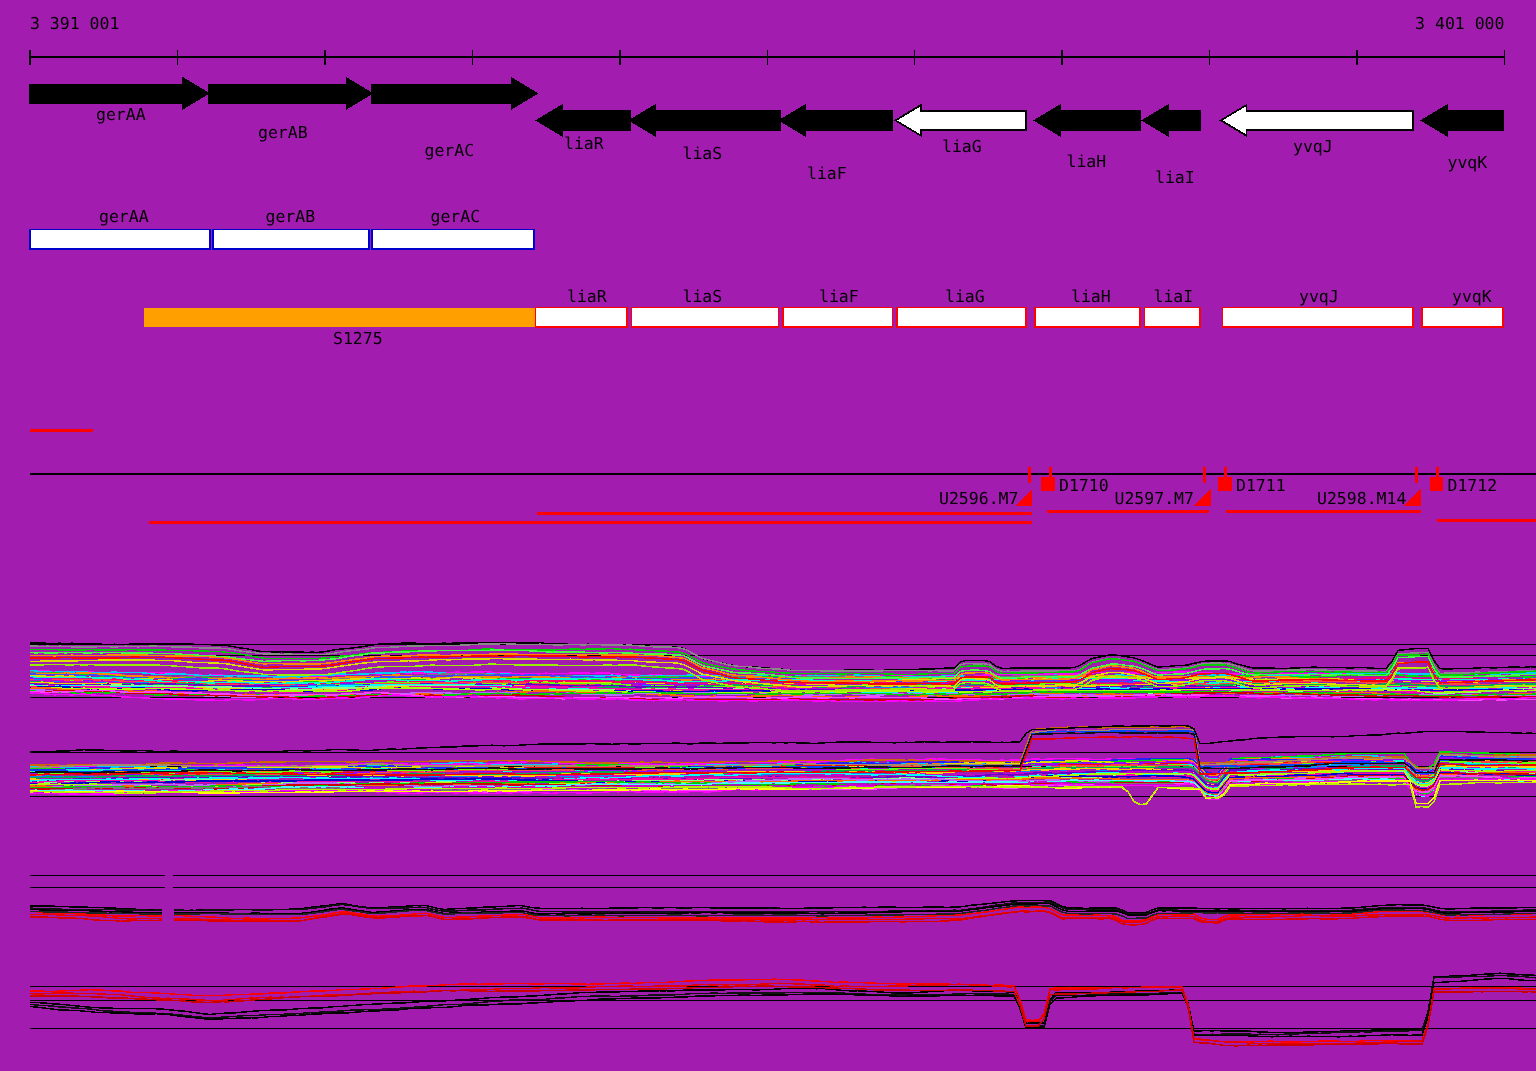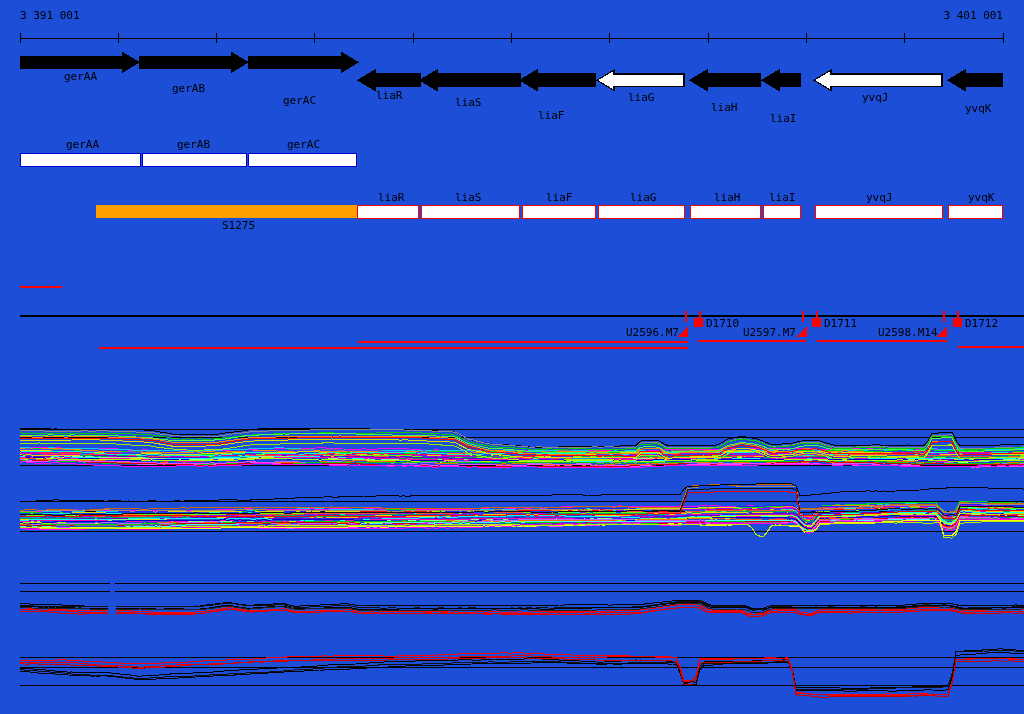--- a/index.html
+++ b/index.html
@@ -1,27 +1,27 @@
 <!DOCTYPE html>
 <html><head>
 <meta charset="utf-8">
 <style>
   html,body{margin:0;padding:0;background:#fff;}
-  .stage{position:relative;width:1024px;height:714px;background:#1d4ed8;overflow:hidden;
+  .stage{position:relative;width:1024px;height:714px;background:#a21caf;overflow:hidden;
          font-family:"DejaVu Sans Mono","Liberation Mono",monospace;}
   .coord{position:absolute;font-size:11px;color:#000;white-space:pre;}
   #gfx{position:absolute;left:0;top:0;}
   text{font-family:"DejaVu Sans Mono","Liberation Mono",monospace;}
 </style>
 </head>
 <body>
 
 <div class="stage">
   <div class="coord" style="left:20px;top:9px">3 391 001</div>
-  <div class="coord" style="right:21px;top:9px">3 401 001</div>
+  <div class="coord" style="right:21px;top:9px">3 401 000</div>
   <svg id="gfx" width="1024" height="714" shape-rendering="crispEdges">
       <g>
         <line x1="20" x2="1003" y1="38" y2="38" stroke="#000000" stroke-width="1"></line>
         <line x1="20" x2="20" y1="33" y2="43" stroke="#000000" stroke-width="1"></line>
         <line x1="118.3" x2="118.3" y1="33" y2="43" stroke="#000000" stroke-width="1"></line>
         <line x1="216.6" x2="216.6" y1="33" y2="43" stroke="#000000" stroke-width="1"></line>
         <line x1="314.9" x2="314.9" y1="33" y2="43" stroke="#000000" stroke-width="1"></line>
         <line x1="413.2" x2="413.2" y1="33" y2="43" stroke="#000000" stroke-width="1"></line>
         <line x1="511.5" x2="511.5" y1="33" y2="43" stroke="#000000" stroke-width="1"></line>
         <line x1="609.8" x2="609.8" y1="33" y2="43" stroke="#000000" stroke-width="1"></line>

